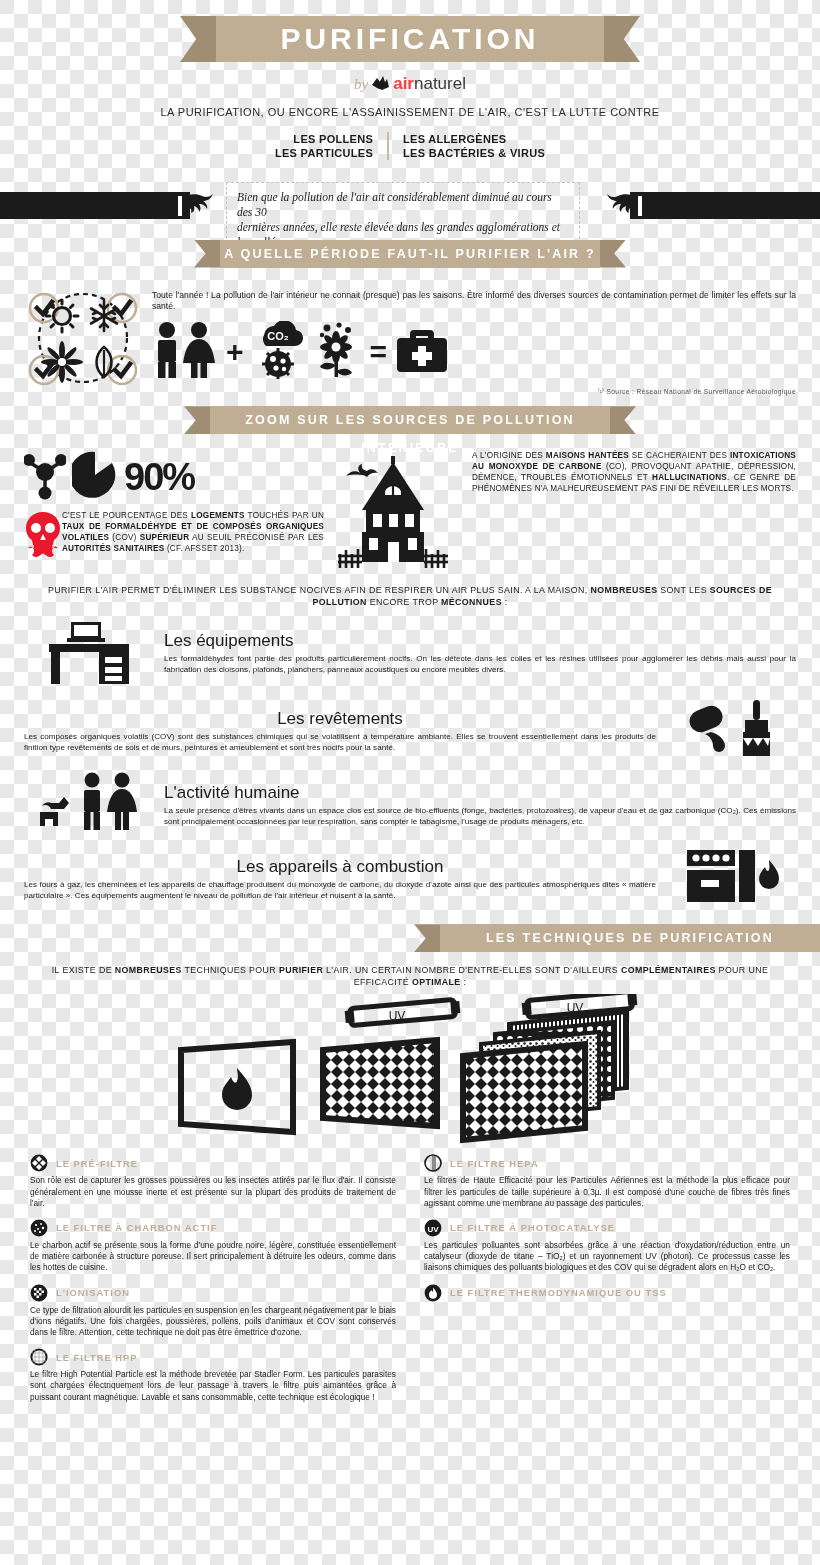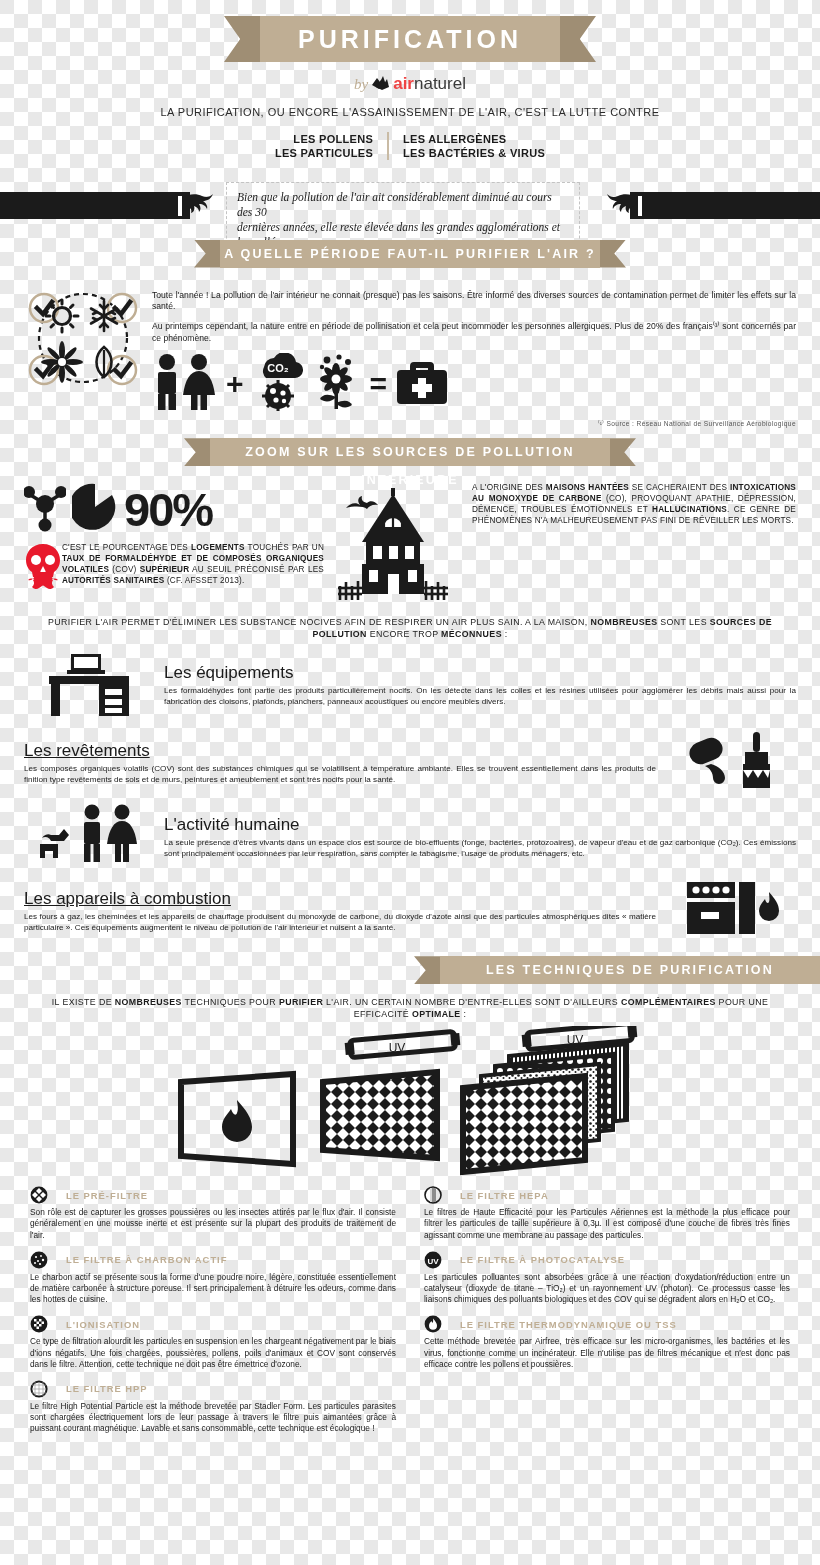--- a/index.html
+++ b/index.html
@@ -28,22 +28,22 @@
     content: "";
     position: absolute;
     top: 0; bottom: 0;
     width: 26px;
     background: #9f8e74;
   }
   .banner::before { left: -26px; clip-path: polygon(0 0, 100% 0, 100% 100%, 0 100%, 45% 50%); }
   .banner::after  { right: -26px; clip-path: polygon(0 0, 100% 0, 55% 50%, 100% 100%, 0 100%); }
 
   .title-banner {
-    width: 300px; height: 46px; line-height: 46px;
-    font-size: 25px; letter-spacing: 4px;
+    width: 388px; height: 46px; line-height: 46px;
+    font-size: 30px; letter-spacing: 4px;
   }
   .title-banner::before, .title-banner::after { width: 36px; }
   .title-banner::before { left: -36px; }
   .title-banner::after { right: -36px; }
 
   .section-banner {
     width: 380px; height: 28px; line-height: 28px;
     font-size: 12.5px; letter-spacing: 2.2px;
   }
 
@@ -90,50 +90,50 @@
   .sec1 .txt { flex: 1; padding-left: 8px; padding-top: 4px; }
   .sec1 .txt p { font-size: 8.6px; line-height: 11.4px; text-align: justify; margin-bottom: 9px; }
   .equation { display: flex; align-items: center; justify-content: flex-start; gap: 6px; margin-top: 4px; }
   .equation .op { font-size: 30px; font-weight: bold; line-height: 1; }
   .source { text-align: right; font-size: 6.6px; color: #555; margin-top: 4px; letter-spacing: .4px; }
 
   
   .sec2 { display: flex; margin: 16px 24px 0 24px; gap: 14px; }
   .sec2 .col-left { width: 300px; }
   .sec2 .pct-row { display: flex; align-items: center; gap: 6px; }
-  .pct { font-size: 47px; font-weight: bold; letter-spacing: -2px; line-height: 1; }
+  .pct { font-size: 38px; font-weight: bold; letter-spacing: -2px; line-height: 1; }
   .skull-row { display: flex; margin-top: 6px; }
   .skull-txt { font-size: 8.2px; line-height: 11px; text-align: justify; letter-spacing: .2px; }
   .sec2 .col-house { width: 120px; display:flex; align-items:flex-end; }
   .sec2 .col-right { flex: 1; font-size: 8.2px; line-height: 11px; text-align: justify; letter-spacing: .2px; }
 
   .lead {
     text-align: center; font-size: 8.8px; line-height: 12px;
     letter-spacing: .4px; margin: 14px 40px 0 40px;
   }
 
   
   .src-block { display: flex; align-items: center; margin: 8px 24px 0 24px; gap: 10px; }
   .src-block .ico { width: 130px; flex: none; text-align: center; }
   .src-block .body { flex: 1; }
   .src-block h3 { font-size: 17px; font-weight: normal; margin-bottom: 3px; }
   .src-block p { font-size: 8.1px; line-height: 10.6px; text-align: justify; }
-  .src-block.rev h3, .src-block.comb h3 { text-align: left; text-decoration: underline; }
+  .src-block.rev h3, .src-block.comb h3 { text-align: center; }
   .src-block.rev p, .src-block.comb p { text-align: justify; }
 
   
   .filters-art { margin-top: 6px; text-align: center; }
 
   
   .filters-grid {
     display: grid; grid-template-columns: 1fr 1fr; gap: 0 28px;
     margin: 6px 30px 0 30px;
   }
   .filter-item { margin-bottom: 10px; }
-  .filter-head { display: flex; align-items: center; gap: 18px; margin-bottom: 3px; }
+  .filter-head { display: flex; align-items: center; gap: 8px; margin-bottom: 3px; }
   .filter-head .name {
     font-size: 9.4px; font-weight: bold; letter-spacing: 1px; color: #bfae94;
   }
   .filter-item p { font-size: 8.3px; line-height: 11.2px; text-align: justify; }
   .filter-icon { width: 18px; height: 18px; flex: none; }
   b { font-weight: bold; }
 </style>
 </head>
 <body>
 
@@ -254,21 +254,20 @@
         </g>
 
         <g transform="translate(80,76)">
           <path d="M0 -15 C10 -7 10 7 0 15 C-10 7 -10 -7 0 -15z" fill="none" stroke="#1b1b1b" stroke-width="2.6"></path>
           <line x1="0" y1="-12" x2="0" y2="15" stroke="#1b1b1b" stroke-width="2.2"></line>
         </g>
       </svg>
     </div>
     <div class="txt">
       <p>Toute l'année ! La pollution de l'air intérieur ne connait (presque) pas les saisons. Être informé des diverses sources de contamination permet de limiter les effets sur la santé.</p>
-      <p>Au printemps cependant, la nature entre en période de pollinisation et cela peut incommoder les personnes allergiques. Plus de 20% des français⁽¹⁾ sont concernés par ce phénomène.</p>
       <div class="equation">
         <span>
           <svg width="68" height="58" viewBox="0 0 68 58">
             <g fill="#1b1b1b">
               <circle cx="15" cy="9" r="8"></circle>
               <rect x="6" y="19" width="18" height="22" rx="2"></rect>
               <rect x="6" y="41" width="7.5" height="16"></rect>
               <rect x="16.5" y="41" width="7.5" height="16"></rect>
               <circle cx="47" cy="9" r="8"></circle>
               <path d="M47 18 c-9 0 -14 9 -16 24 h32 c-2 -15 -7 -24 -16 -24z"></path>
@@ -673,21 +672,20 @@
     <div class="filter-item">
       <div class="filter-head">
         <span class="filter-icon">
           <svg width="18" height="18" viewBox="0 0 18 18">
               <circle cx="9" cy="9" r="8.4" fill="#1b1b1b"></circle>
               <path d="M9 3.5 c2.6 3 4 5 4 7.2 a4 4 0 1 1 -8 0 c0 -2 1.3 -3.2 2.5 -4.6 c.5 1.8 1.2 2 1.5 .9 c.4 -1.4 0 -2.6 0 -3.5z" fill="#fff"></path>
             </svg>
         </span>
         <span class="name">LE FILTRE THERMODYNAMIQUE OU TSS</span>
       </div>
-      <p>Cette méthode brevetée par Airfree, très efficace sur les micro-organismes, les bactéries et les virus, fonctionne comme un incinérateur. Elle n'utilise pas de filtres mécanique et n'est donc pas efficace contre les pollens et poussières.</p>
     </div>
 
     <div class="filter-item">
       <div class="filter-head">
         <span class="filter-icon">
           <svg width="18" height="18" viewBox="0 0 18 18">
               <circle cx="9" cy="9" r="7.6" fill="#fff" stroke="#1b1b1b" stroke-width="2"></circle>
               <g stroke="#9c9c9c" stroke-width="0.7">
                 <line x1="5" y1="2" x2="5" y2="16"></line>
                 <line x1="9" y1="2" x2="9" y2="16"></line>

